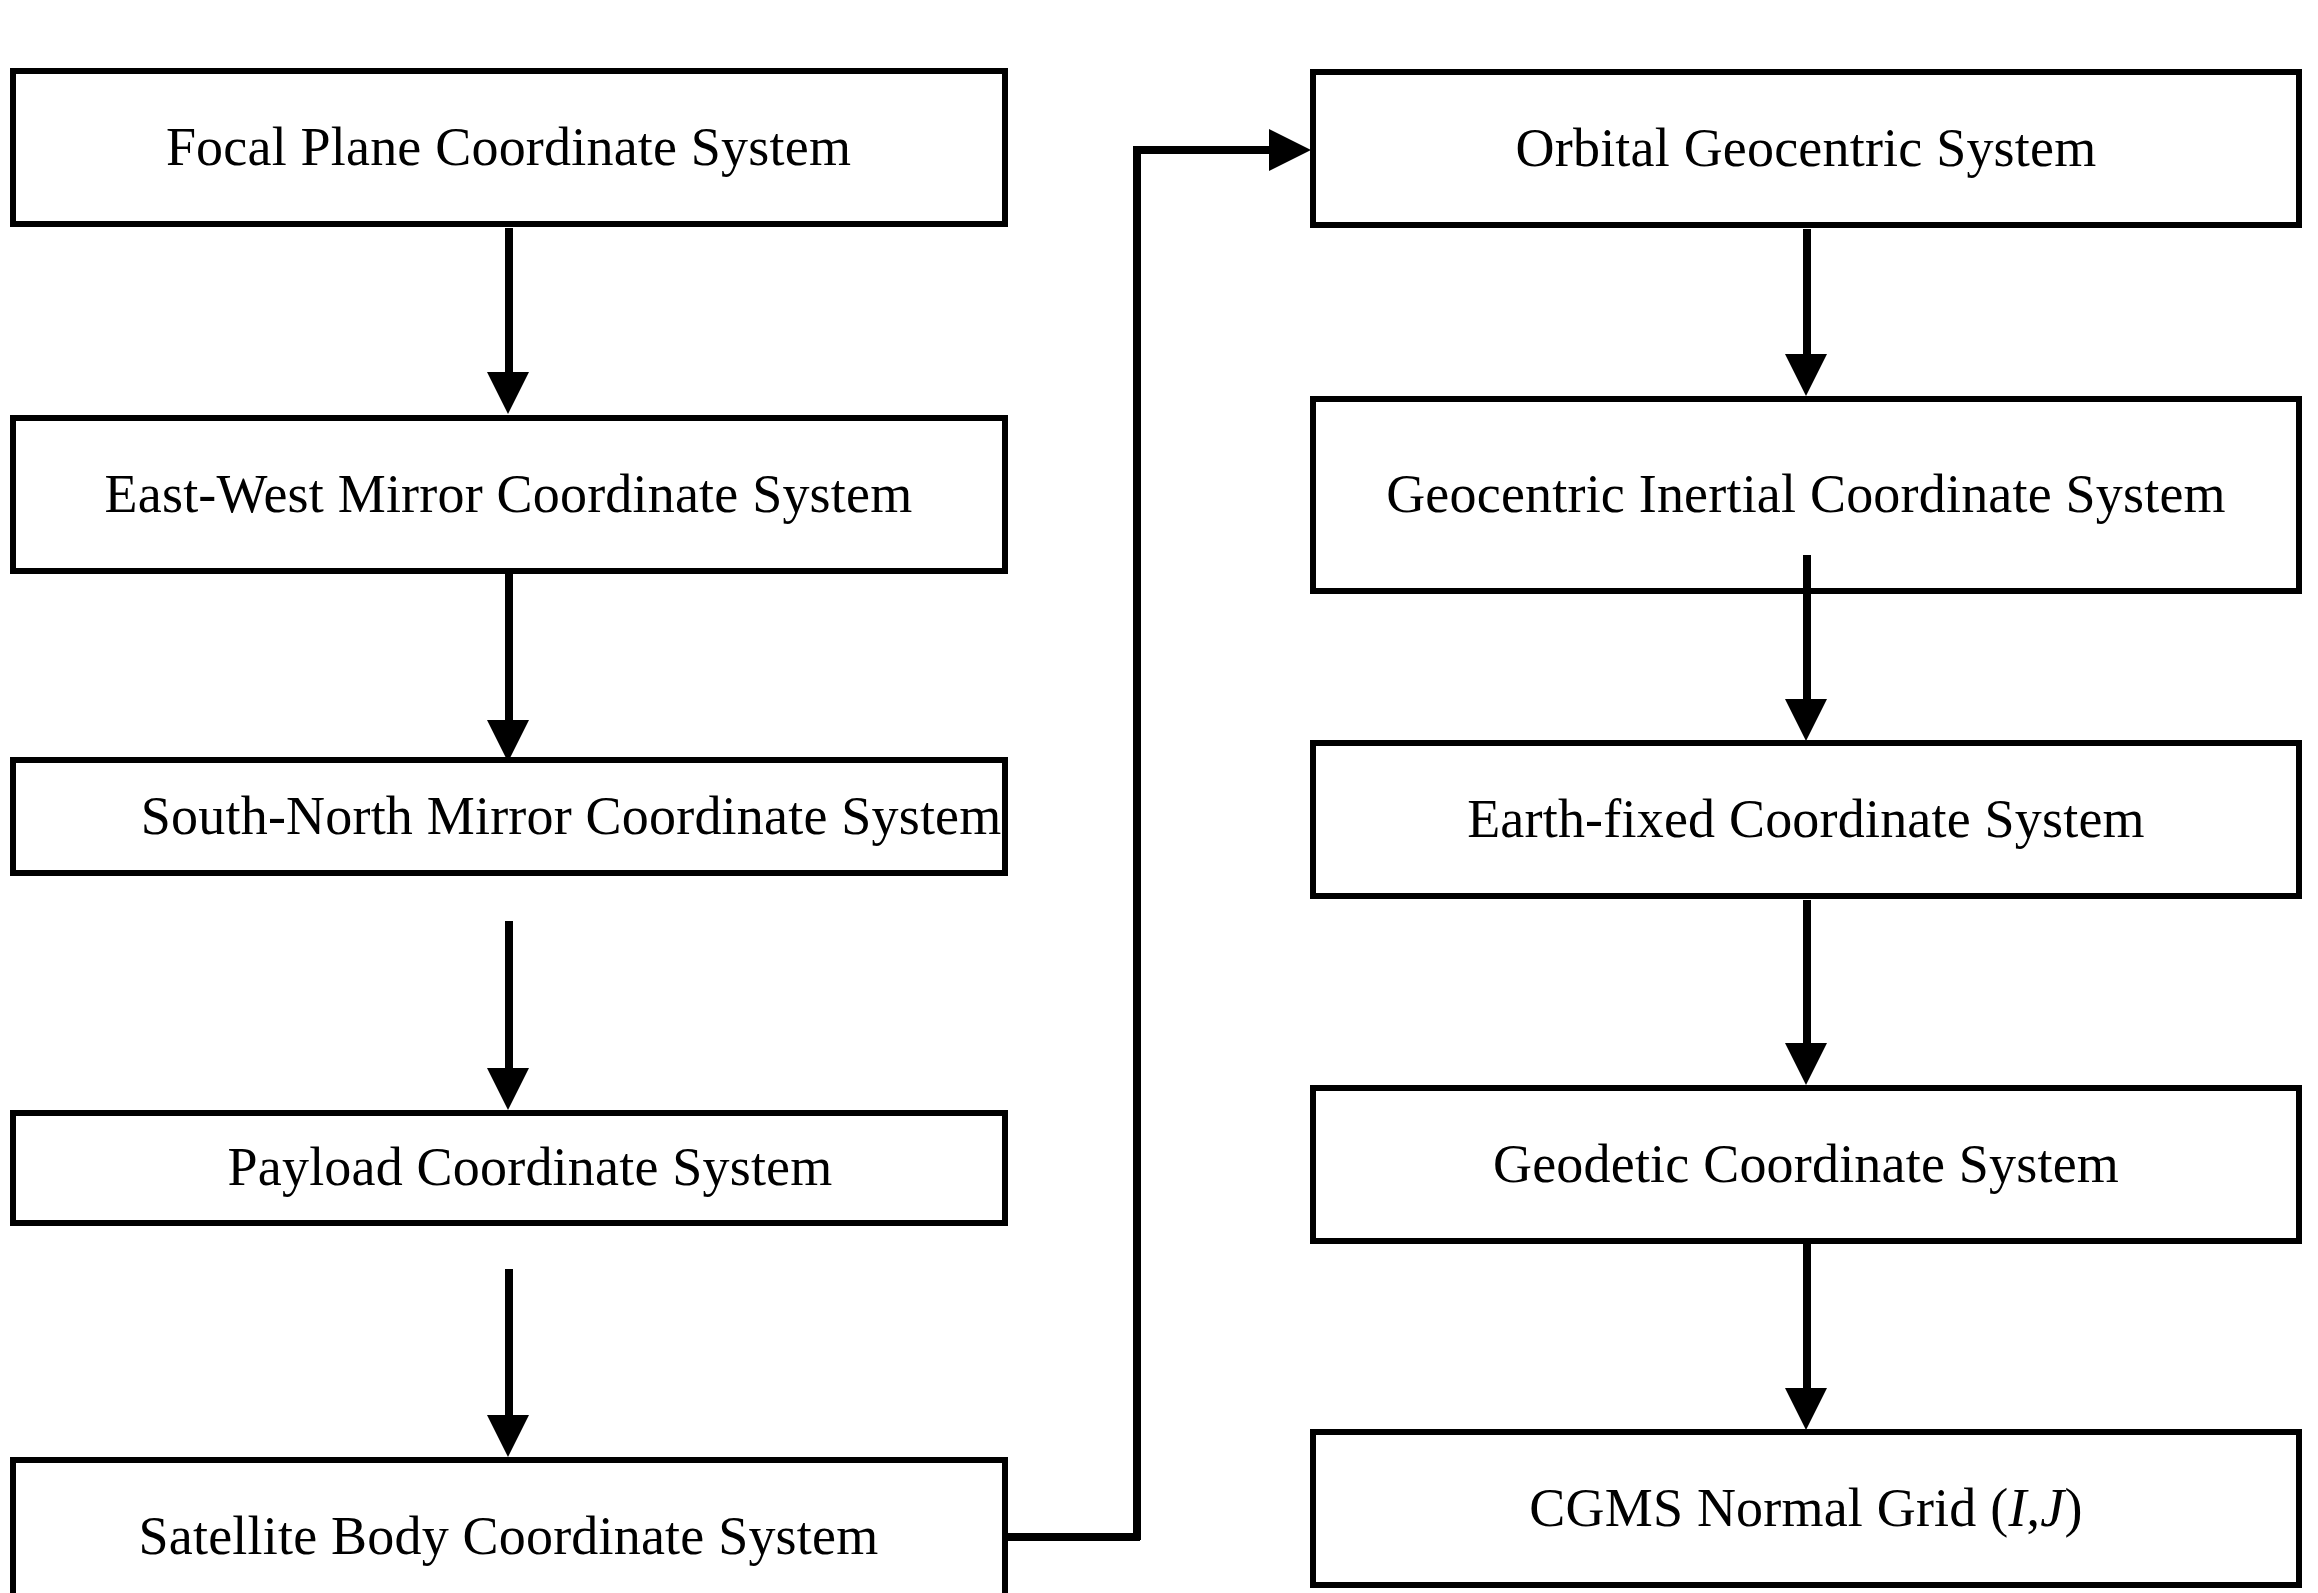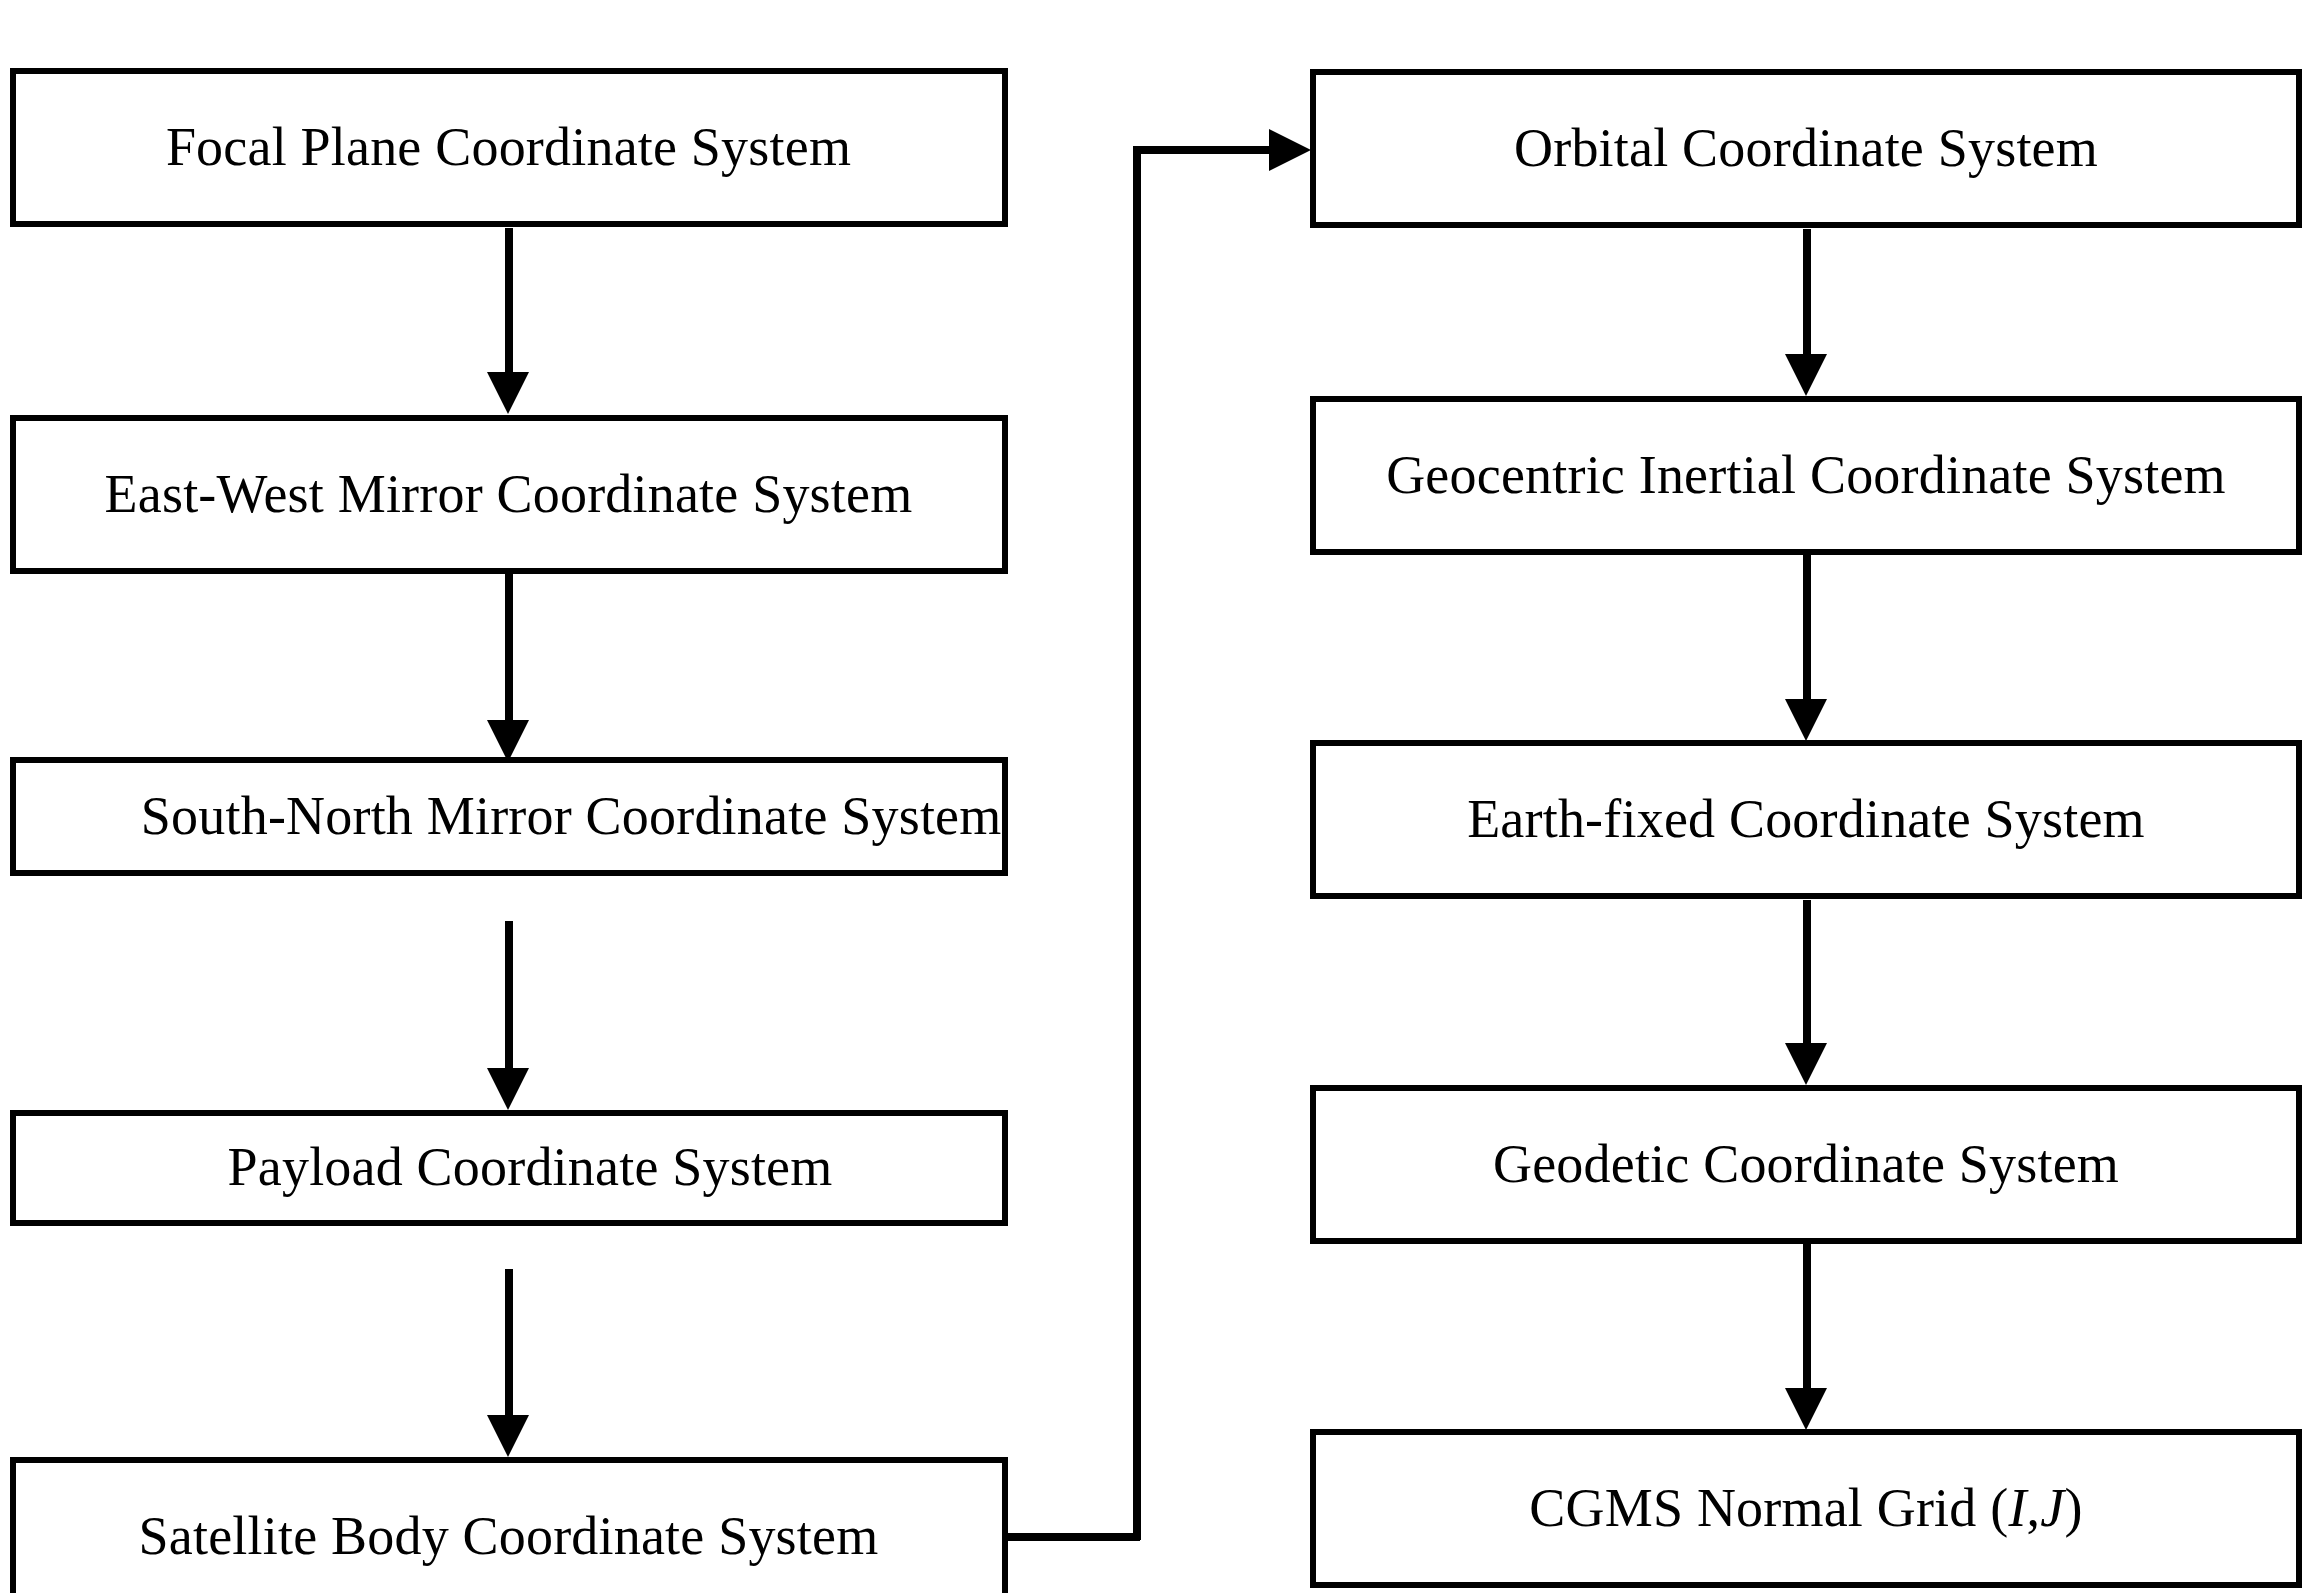--- a/index.html
+++ b/index.html
@@ -83,24 +83,24 @@
 
   <div class="node" style="left:9.5px; top:1070px; width:998px; height:116px;padding-left:43px;">
     <span class="node-label">Payload Coordinate System</span>
   </div>
 
   <div class="node" style="left:9.5px; top:1417px; width:998px; height:159px;align-items:center;">
     <span class="node-label">Satellite Body Coordinate System</span>
   </div>
 
   <div class="node" style="left:1310px; top:29px; width:992px; height:159px;">
-    <span class="node-label">Orbital Coordinate System</span>
+    <span class="node-label">Orbital Geocentric System</span>
   </div>
 
-  <div class="node" style="left:1310px; top:356px; width:992px; height:159px;">
+  <div class="node" style="left:1310px; top:356px; width:992px; height:198px;">
     <span class="node-label">Geocentric Inertial Coordinate System</span>
   </div>
 
   <div class="node" style="left:1310px; top:700px; width:992px; height:159px;">
     <span class="node-label">Earth-fixed Coordinate System</span>
   </div>
 
   <div class="node" style="left:1310px; top:1389px; width:992px; height:159px;">
     <span class="node-label">
       <span>CGMS Normal Grid (</span><span class="ital">I</span><span>,</span><span class="ital">J</span><span>)</span>

